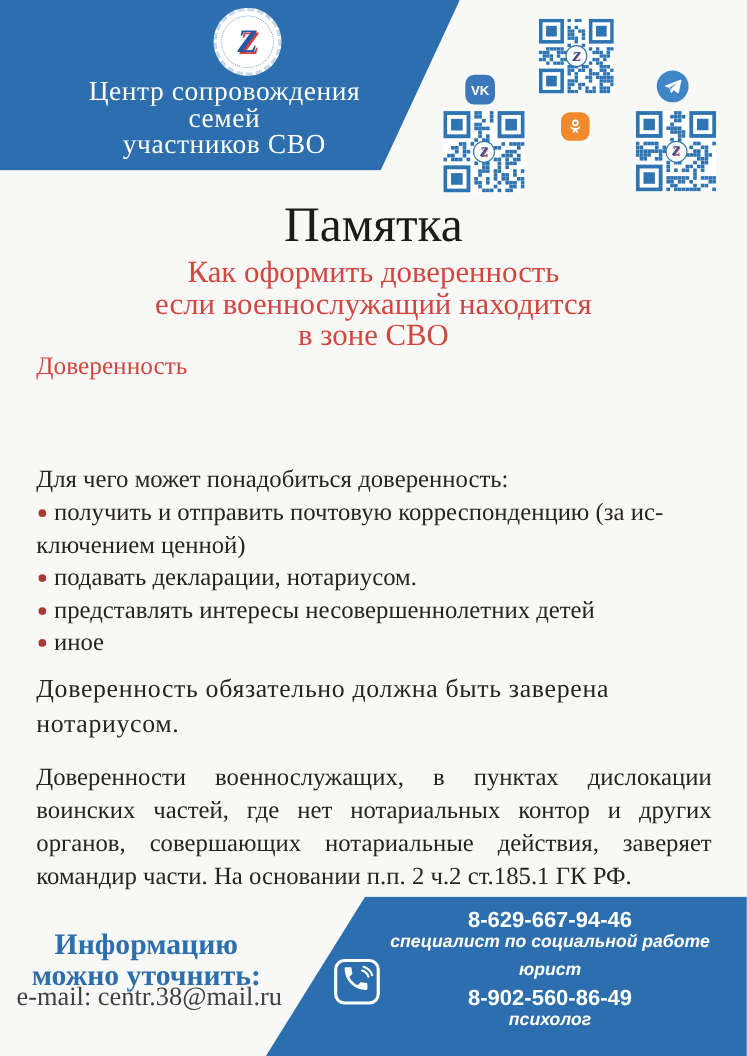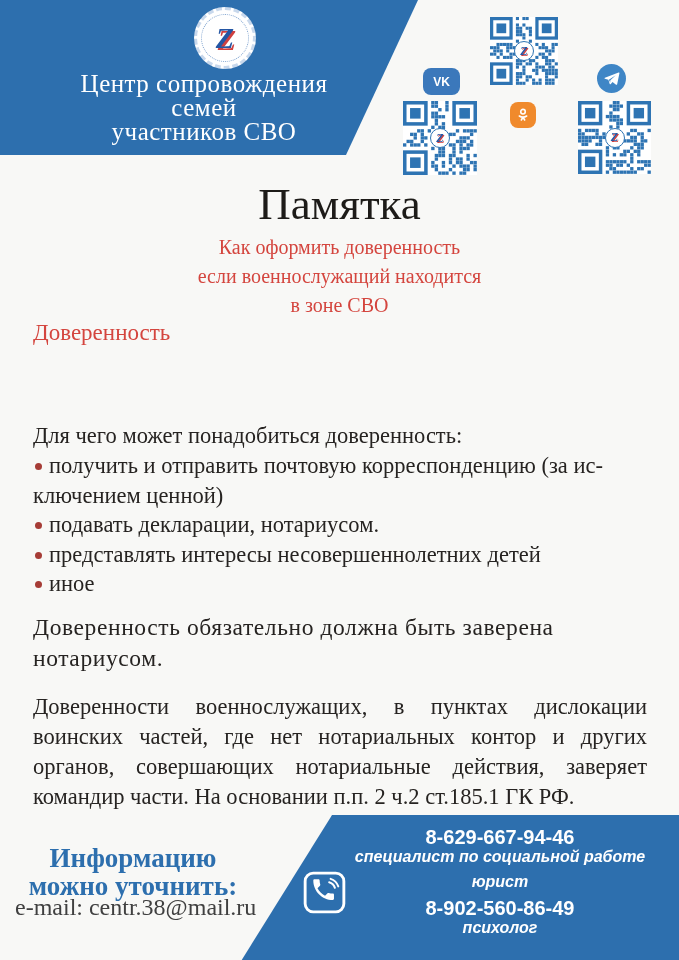--- a/index.html
+++ b/index.html
@@ -21,33 +21,33 @@
   
   .qr{position:absolute;background:#fff;}
   .qr svg{display:block;}
   .qr-a{top:17px;left:490px;width:68px;height:68px;}
   .qr-b{top:101px;left:403px;width:74px;height:74px;}
   .qr-c{top:101px;left:578px;width:73px;height:73px;}
   .qr-logo{position:absolute;top:50%;left:50%;transform:translate(-50%,-50%);
     width:20px;height:20px;border-radius:50%;background:#fff;border:1.5px solid #2e74b3;
     box-sizing:border-box;display:flex;align-items:center;justify-content:center;
     font-style:italic;font-weight:bold;font-size:12px;color:#2456a4;text-shadow:.8px .8px 0 #cf4040;}
-  .vk-badge{position:absolute;top:68px;left:423px;width:37px;height:27px;border-radius:8px;
+  .vk-badge{position:absolute;top:68px;left:423px;width:27px;height:27px;border-radius:8px;
     background:#3b78bb;display:flex;align-items:center;justify-content:center;
     color:#fff;font-family:"Liberation Sans",sans-serif;font-weight:bold;font-size:12px;}
   .tg-badge{position:absolute;top:64px;left:597px;width:29px;height:29px;border-radius:50%;
     background:#3f86c6;display:flex;align-items:center;justify-content:center;}
   .ok-badge{position:absolute;top:102px;left:510px;width:26px;height:26px;border-radius:8px;
     background:#f08a2c;display:flex;align-items:center;justify-content:center;}
 
   
   .page-title{position:absolute;top:181px;left:0;width:679px;text-align:center;
     font-size:45px;line-height:46px;color:#1d1b18;}
   .page-subtitle{position:absolute;top:233px;left:0;width:679px;text-align:center;
-    font-size:20px;line-height:29px;color:#d4453e;white-space:pre-line;}
+    font-size:28px;line-height:29px;color:#d4453e;white-space:pre-line;}
 
   
   .content{position:absolute;left:33px;width:614px;color:#262321;font-size:22.5px;line-height:29.5px;}
   .red-heading{top:318px;color:#d4453e;font-size:23px;}
   .definition{top:346px;}
   .list-intro{top:421px;}
   .bullet-list{top:451px;margin:0;padding:0;list-style:none;}
   .bullet-list li{display:block;}
   .b-dot{display:inline-block;width:7px;height:7px;border-radius:50%;background:#a63c36;
     margin:0 7px 3px 2px;}

